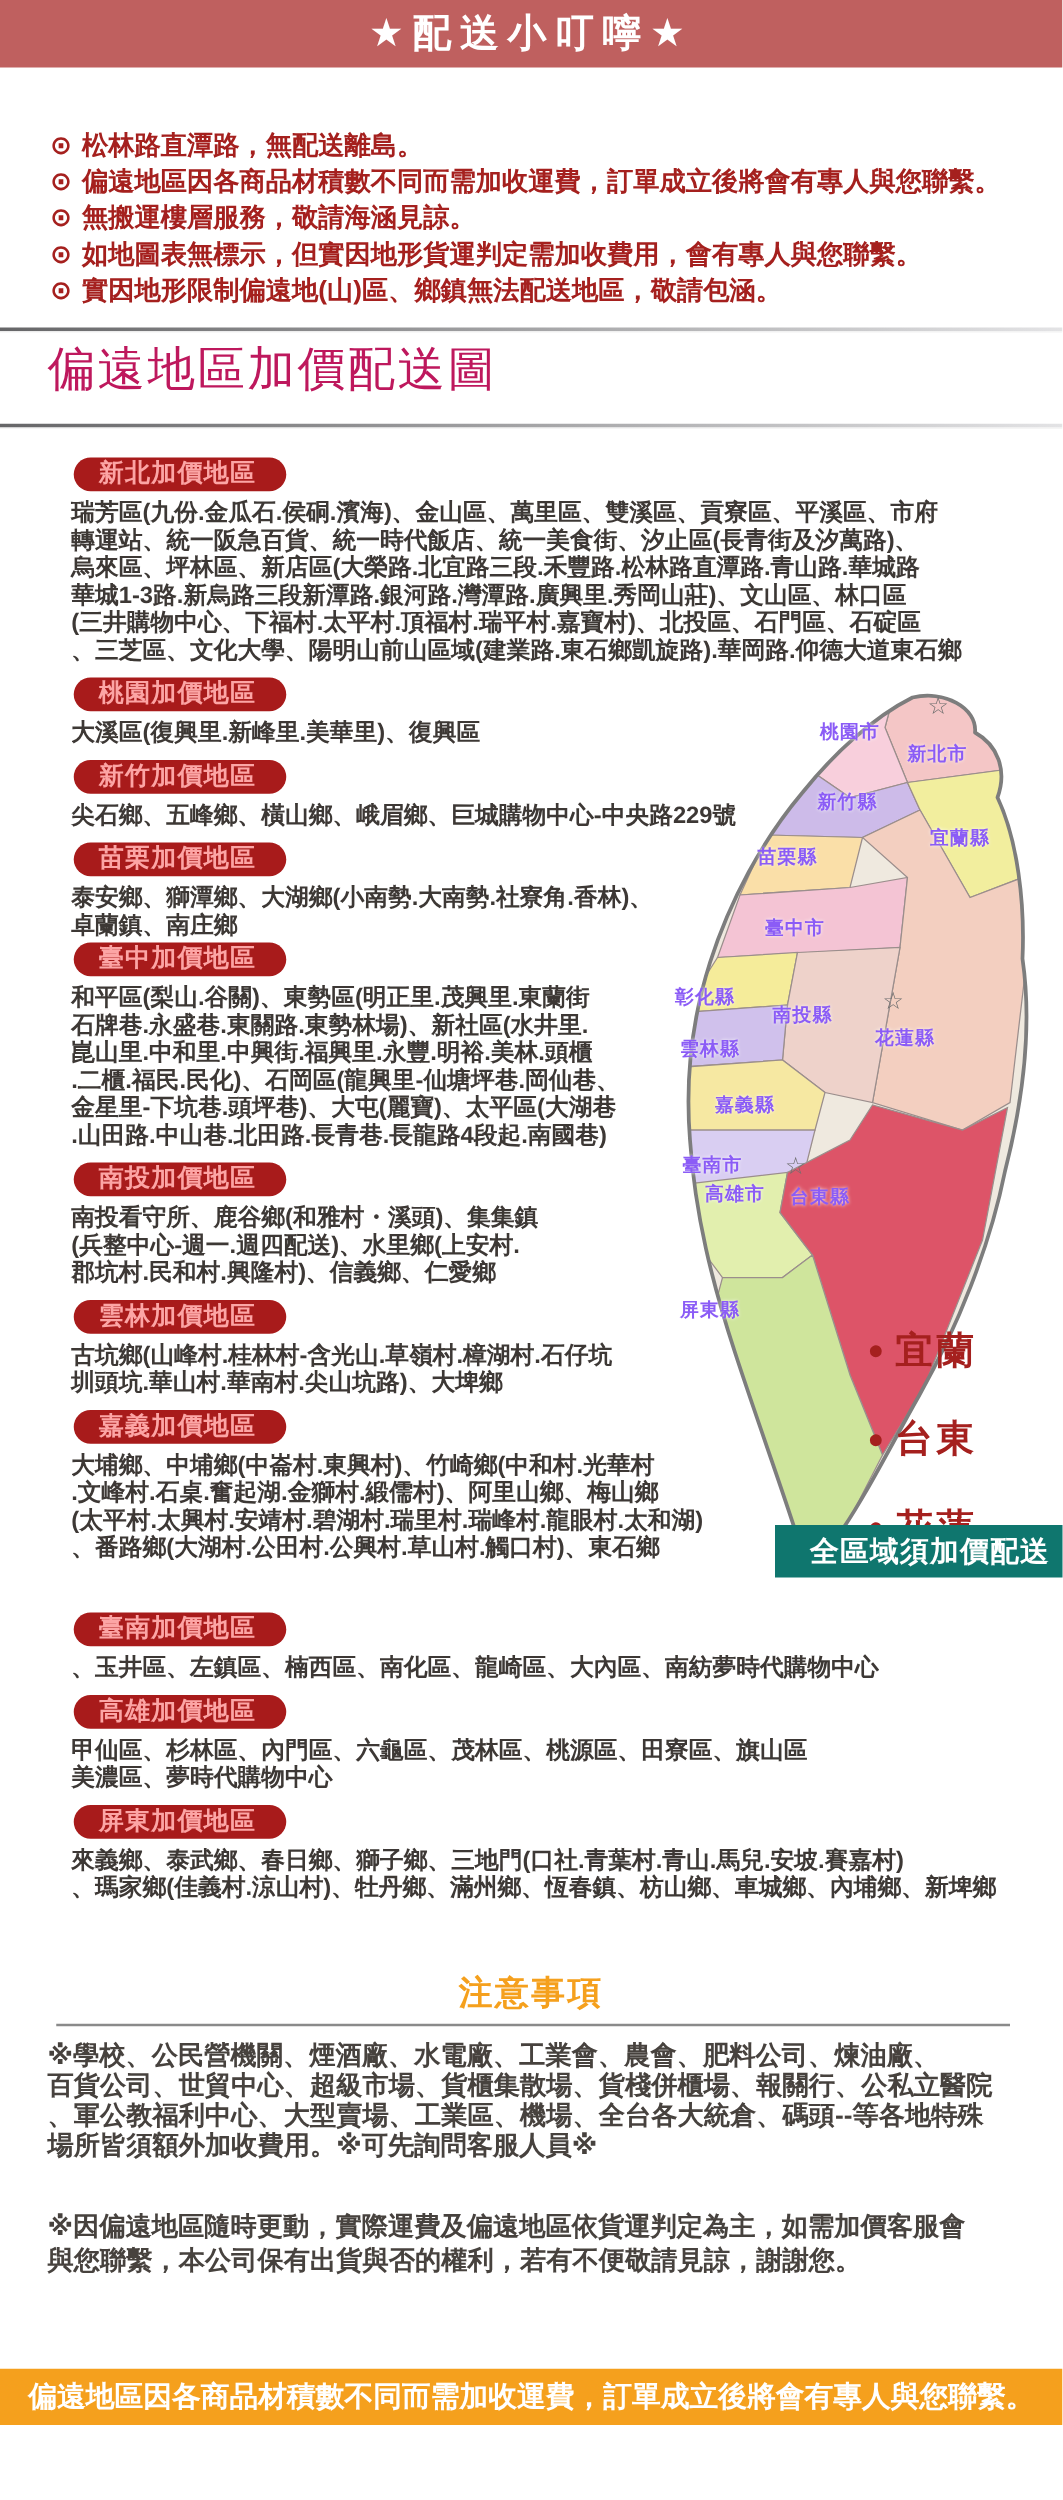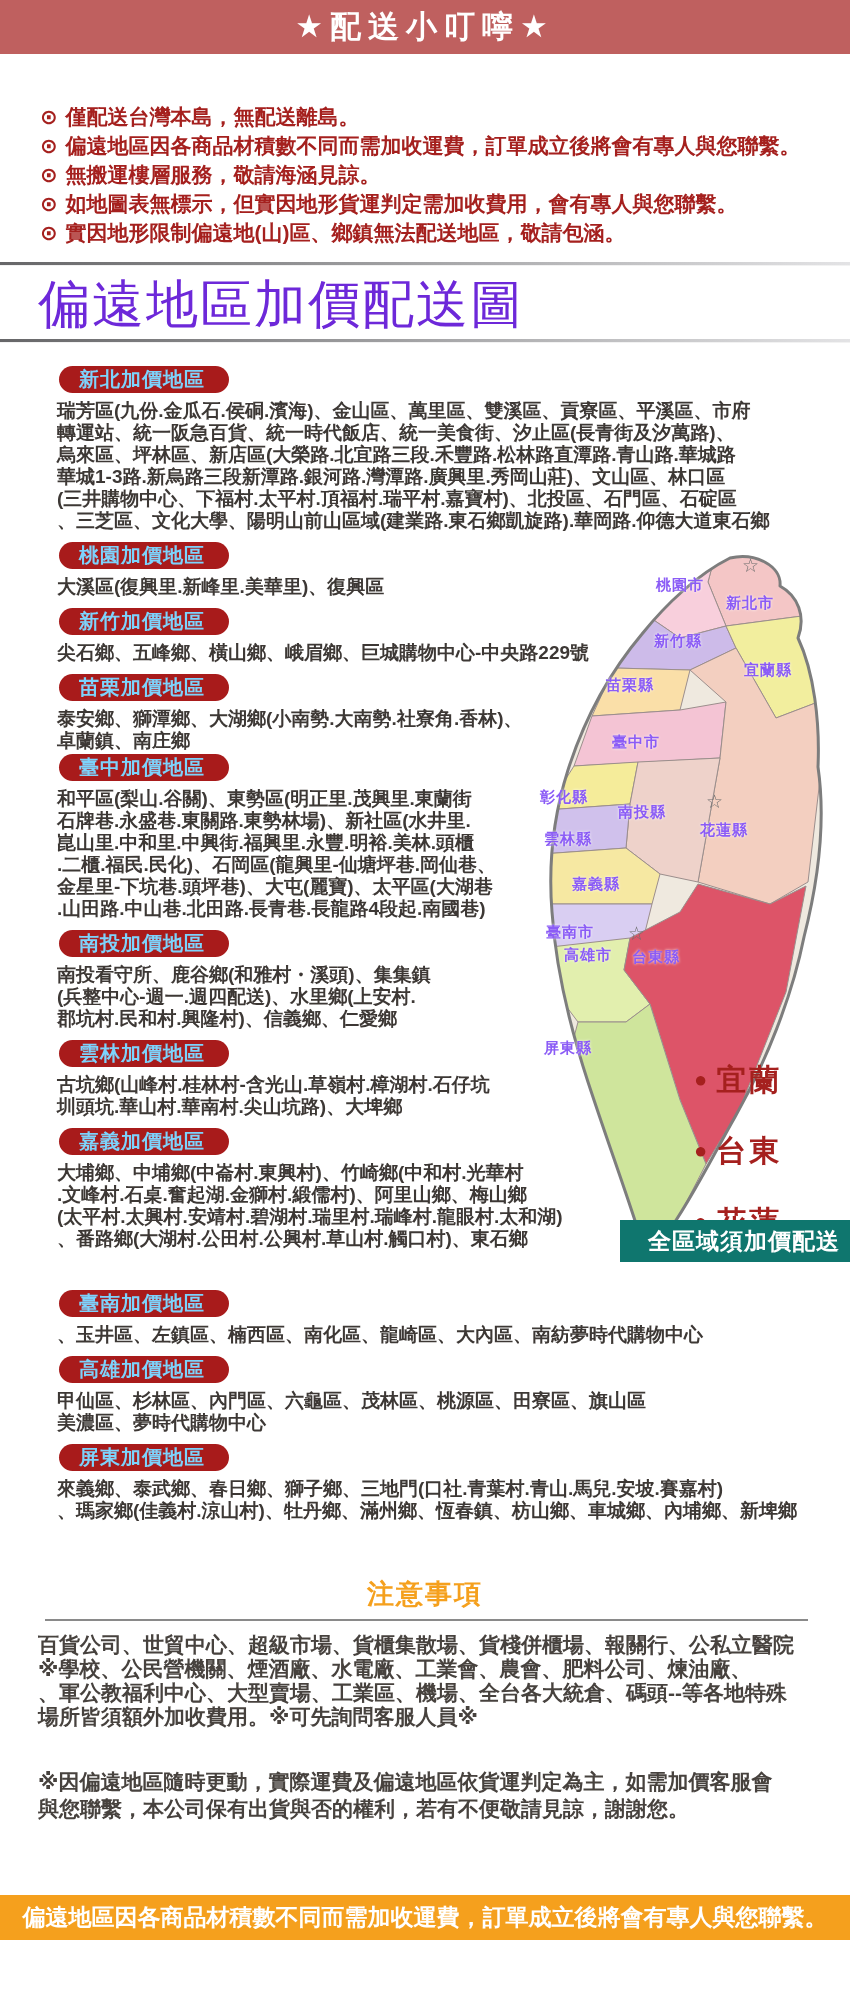--- a/index.html
+++ b/index.html
@@ -23,29 +23,29 @@
   }
   .notice-line .b{margin-right:8px;}
   
   .rule{position:absolute;left:0;width:850px;height:3px;
     background:linear-gradient(to right,#666668,#e3e3e5);}
   .rule.r1{top:262px;}
   .rule.r2{top:339px;}
   .rule:after{content:"";position:absolute;left:0;top:3px;width:850px;height:1px;background:#f2f2f2;}
   .map-title{
     position:absolute;top:270px;left:38px;margin:0;
-    color:#6d28d9;font-size:52px;font-weight:500;letter-spacing:2px;white-space:nowrap;
+    color:#be185d;font-size:38px;font-weight:500;letter-spacing:2px;white-space:nowrap;
   }
   
   .sections{position:absolute;top:366px;left:57px;width:793px;}
   .section{margin-bottom:10px;}
   .section:nth-child(4){margin-bottom:2px;}
   .section:nth-child(8){margin-bottom:40px;}
   .pill{
-    display:inline-block;background:#a81b1b;color:#7dd3fc;
+    display:inline-block;background:#a81b1b;color:#fca5a5;
     font-size:20px;font-weight:bold;letter-spacing:1px;
     height:27px;line-height:27px;padding:0 24px 0 20px;border-radius:15px;
     margin:0 0 7px 2px;
   }
   .sec-line{
     color:#3d3835;font-size:19px;font-weight:bold;line-height:22px;white-space:nowrap;
   }
   
   .map{position:absolute;left:530px;top:552px;width:318px;height:708px;}
   .map svg{position:absolute;left:0;top:0;}
@@ -89,21 +89,21 @@
 </style>
 </head>
 <body>
 
 <header class="top-banner">
   <div class="t">★配送小叮嚀★</div>
 </header>
 
 <div class="notices">
   <div class="notice-line">
-    <span class="b">⊙</span><span class="txt">僅配送台灣本島，無配送離島。</span>
+    <span class="b">⊙</span><span class="txt">松林路直潭路，無配送離島。</span>
   </div>
 
   <div class="notice-line">
     <span class="b">⊙</span><span class="txt">偏遠地區因各商品材積數不同而需加收運費，訂單成立後將會有專人與您聯繫。</span>
   </div>
 
   <div class="notice-line">
     <span class="b">⊙</span><span class="txt">無搬運樓層服務，敬請海涵見諒。</span>
   </div>
 
@@ -279,22 +279,22 @@
   <div class="legend-item">
     <span class="dot">●</span><span class="txt">花蓮</span>
   </div>
 </div>
 
 <div class="all-badge">全區域須加價配送</div>
 
 <div class="notes-title">注意事項</div>
 <div class="notes-hr"></div>
 <div class="notes-p1">
+    <div class="n-line">※學校、公民營機關、煙酒廠、水電廠、工業會、農會、肥料公司、煉油廠、</div>
     <div class="n-line">百貨公司、世貿中心、超級市場、貨櫃集散場、貨棧併櫃場、報關行、公私立醫院</div>
-    <div class="n-line">※學校、公民營機關、煙酒廠、水電廠、工業會、農會、肥料公司、煉油廠、</div>
     <div class="n-line">、軍公教福利中心、大型賣場、工業區、機場、全台各大統倉、碼頭--等各地特殊</div>
     <div class="n-line">場所皆須額外加收費用。※可先詢問客服人員※</div>
   </div>
 <div class="notes-p2">
     <div class="n-line">※因偏遠地區隨時更動，實際運費及偏遠地區依貨運判定為主，如需加價客服會</div>
     <div class="n-line">與您聯繫，本公司保有出貨與否的權利，若有不便敬請見諒，謝謝您。</div>
   </div>
 
 <footer class="bottom-banner">
   <div class="t">偏遠地區因各商品材積數不同而需加收運費，訂單成立後將會有專人與您聯繫。</div>

